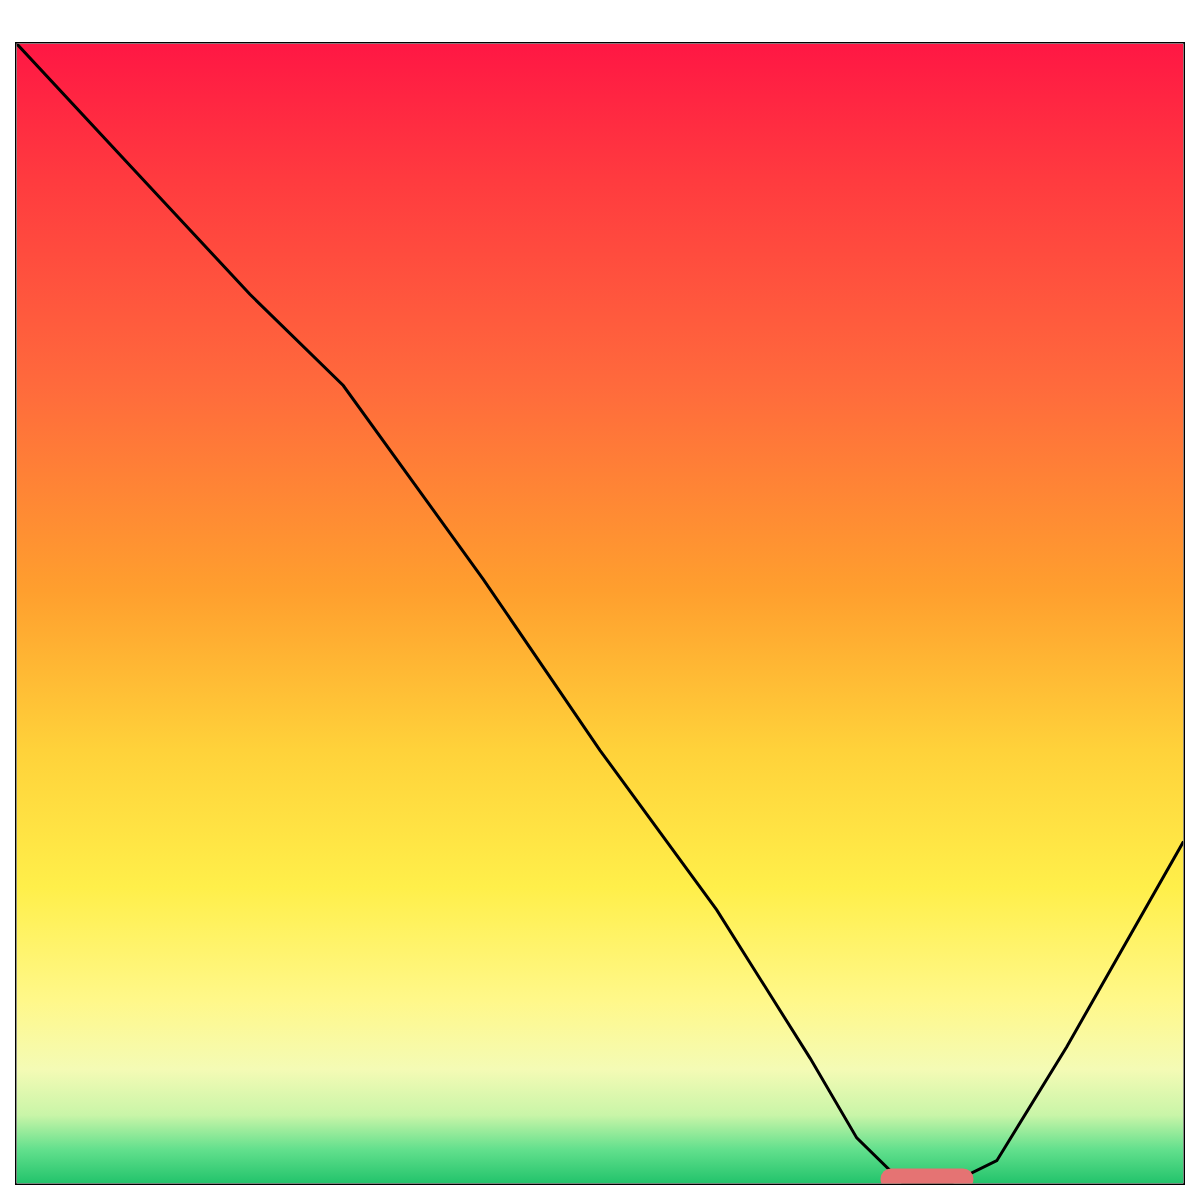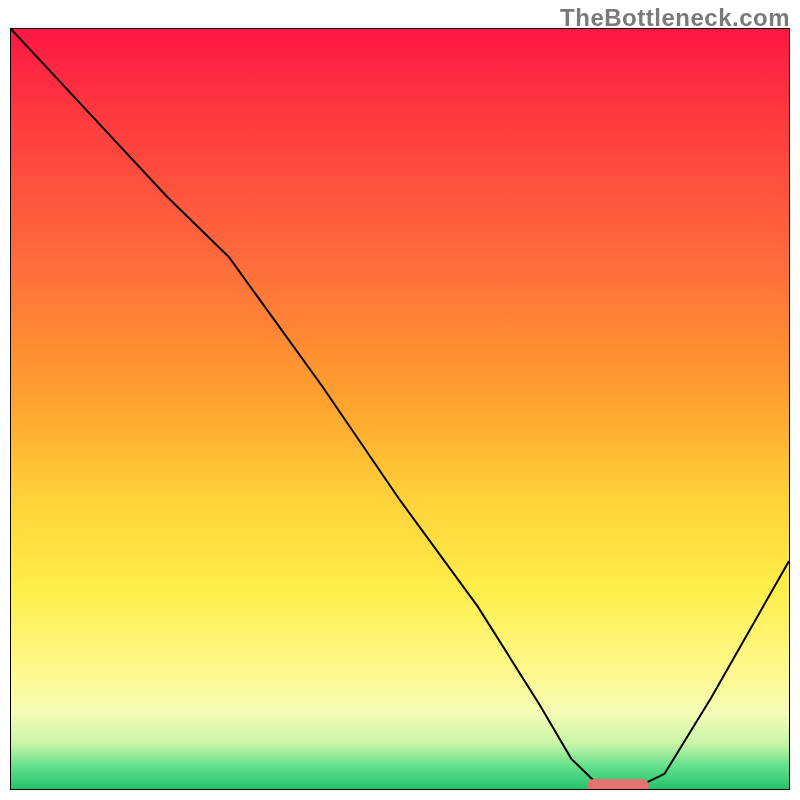--- a/index.html
+++ b/index.html
@@ -49,21 +49,20 @@
     height: 14px;
     background: #e57373;
     border-radius: 7px;
   }
 </style>
 </head>
 <body>
 
 <div class="wrap">
 
-  <div class="watermark">TheBottleneck.com</div>
 
   <div class="plot">
     <svg class="gradient" viewBox="0 0 100 100" preserveAspectRatio="none" width="100%" height="100%">
       <defs>
         <linearGradient id="bg" x1="0" y1="0" x2="0" y2="1">
             <stop offset="0%" stop-color="#ff1744"></stop>
             <stop offset="12%" stop-color="#ff3b3f"></stop>
             <stop offset="30%" stop-color="#ff6a3c"></stop>
             <stop offset="48%" stop-color="#ff9f2e"></stop>
             <stop offset="62%" stop-color="#ffd23a"></stop>

